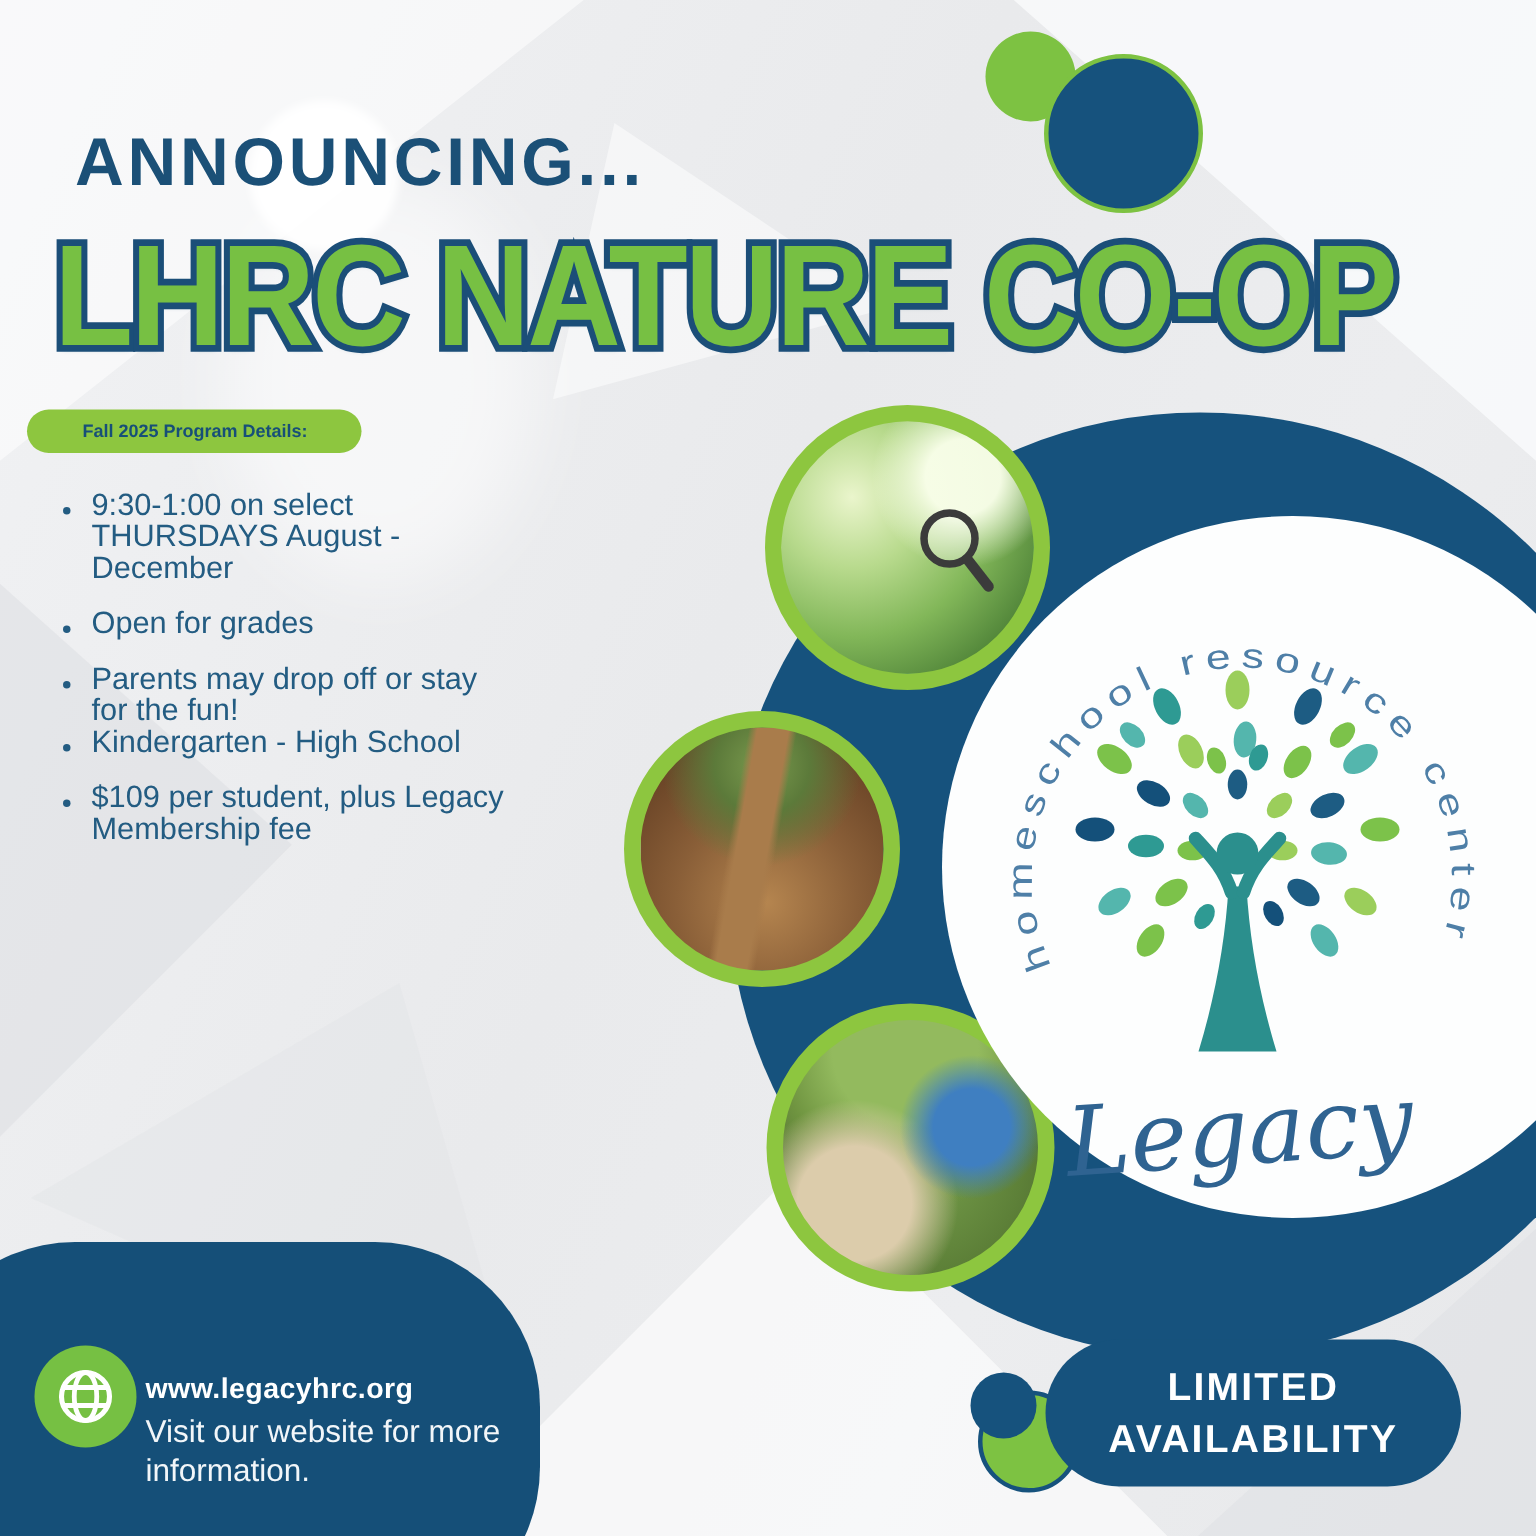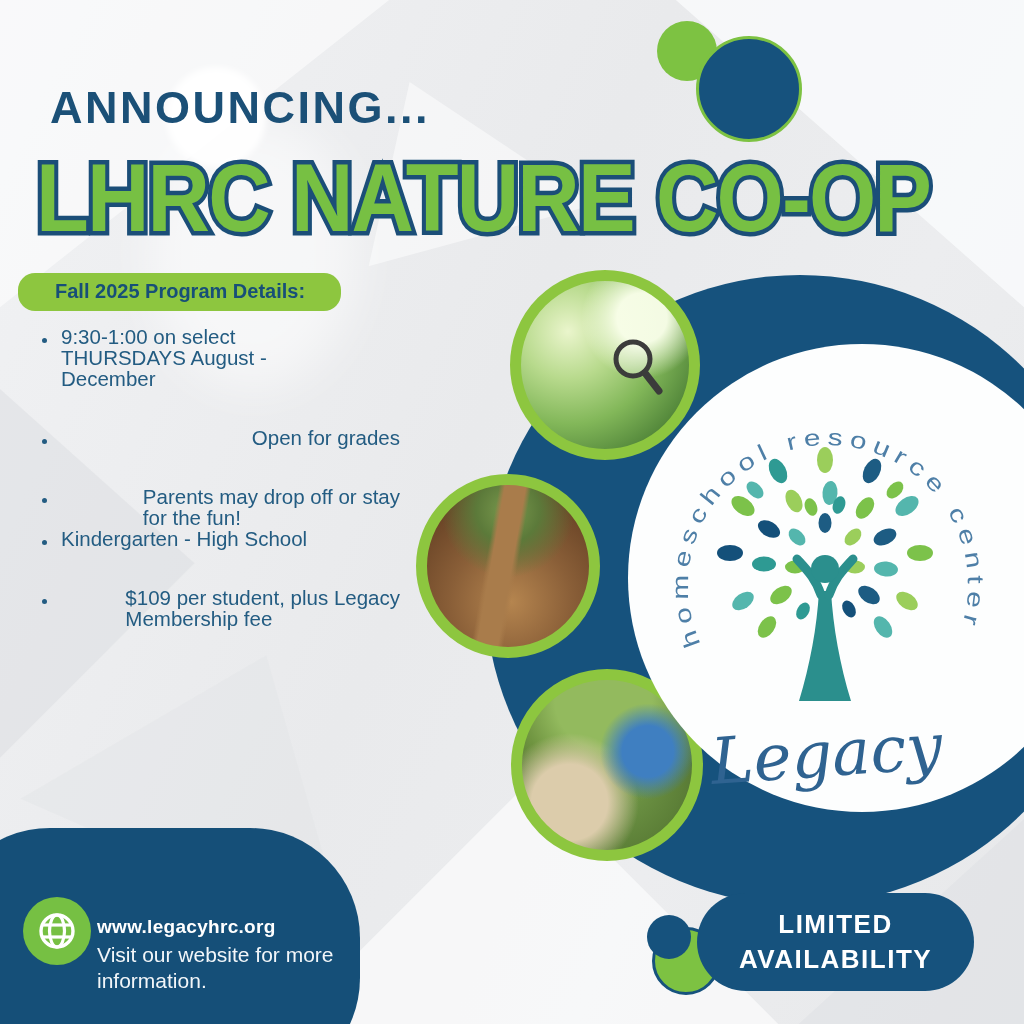--- a/index.html
+++ b/index.html
@@ -33,29 +33,29 @@
   .kicker { position:absolute; left:50px; top:82px; font-size:45px; font-weight:bold;
     letter-spacing:2.5px; color:var(--navy-text); }
   .big-title { position:absolute; left:36px; top:148px; height:110px; white-space:nowrap;
     transform:scaleX(.9); transform-origin:left top; font-weight:bold; font-size:96px;
     letter-spacing:-2px; line-height:100px; }
   .big-title .stroke { position:absolute; left:0; top:0; color:#1B4E78;
     -webkit-text-stroke:9px #1B4E78; text-shadow:0 3px 3px rgba(27,78,120,.25); }
   .big-title .fill { position:absolute; left:0; top:0; color:#77C043; }
 
   .program-badge { position:absolute; left:18px; top:273px; background:var(--pill-green);
-    border-radius:17px; padding:7px 36px 8px 37px; color:#174F78; font-weight:bold; font-size:20px; }
+    border-radius:17px; padding:7px 36px 8px 37px; color:#174F78; font-weight:bold; font-size:12px; }
 
   .bullets { position:absolute; left:40px; top:326px; width:360px; color:#235C82;
     font-size:20.5px; line-height:21px; }
   .bullet { display:flex; align-items:flex-start; }
   .bullet .dot { flex:0 0 auto; width:5px; height:5px; border-radius:50%;
     background:#235C82; margin:12px 14px 0 2px; }
   .bullet-text { white-space:pre-line; }
-  .gap { margin-top:38px;justify-content:space-between; }
+  .gap { margin-top:16px; }
 
   .navy-blob { position:absolute; left:485px; top:275px; width:630px; height:630px;
     border-radius:50%; background:var(--navy); }
 
   .photo { position:absolute; border:11px solid var(--pill-green); border-radius:50%; overflow:hidden; }
   .photo-1 { left:510px; top:270px; width:190px; height:190px;
     background:
       radial-gradient(circle at 72% 22%, rgba(250,255,235,.95) 0 14%, rgba(250,255,235,0) 34%),
       radial-gradient(circle at 28% 30%, #eaf5cc 0%, #b8da8d 28%, #82b759 55%, #4f8338 82%, #3a6629 100%); }
   .photo-2 { left:416px; top:474px; width:184px; height:184px;

